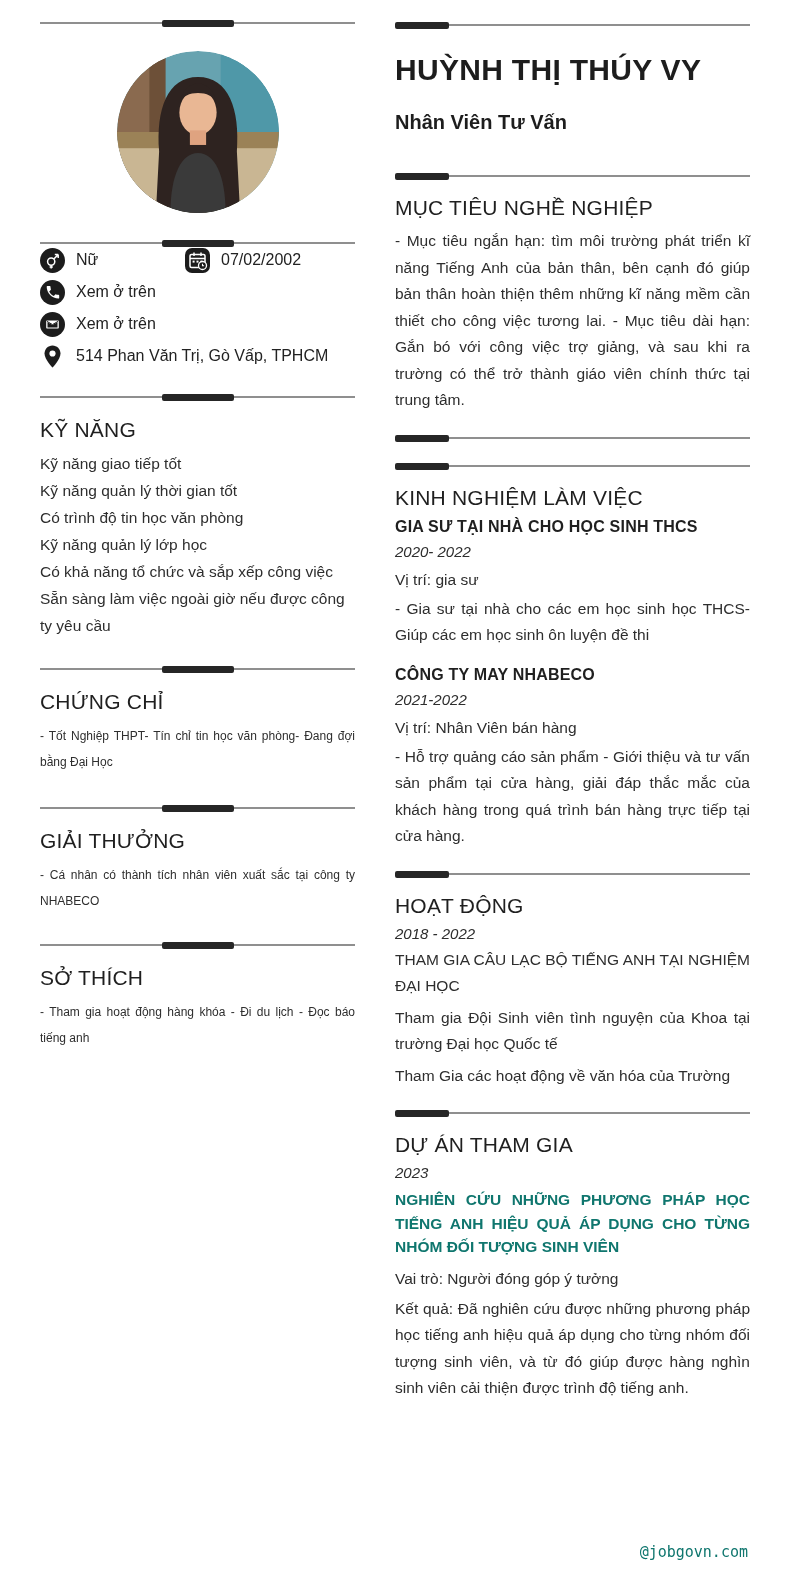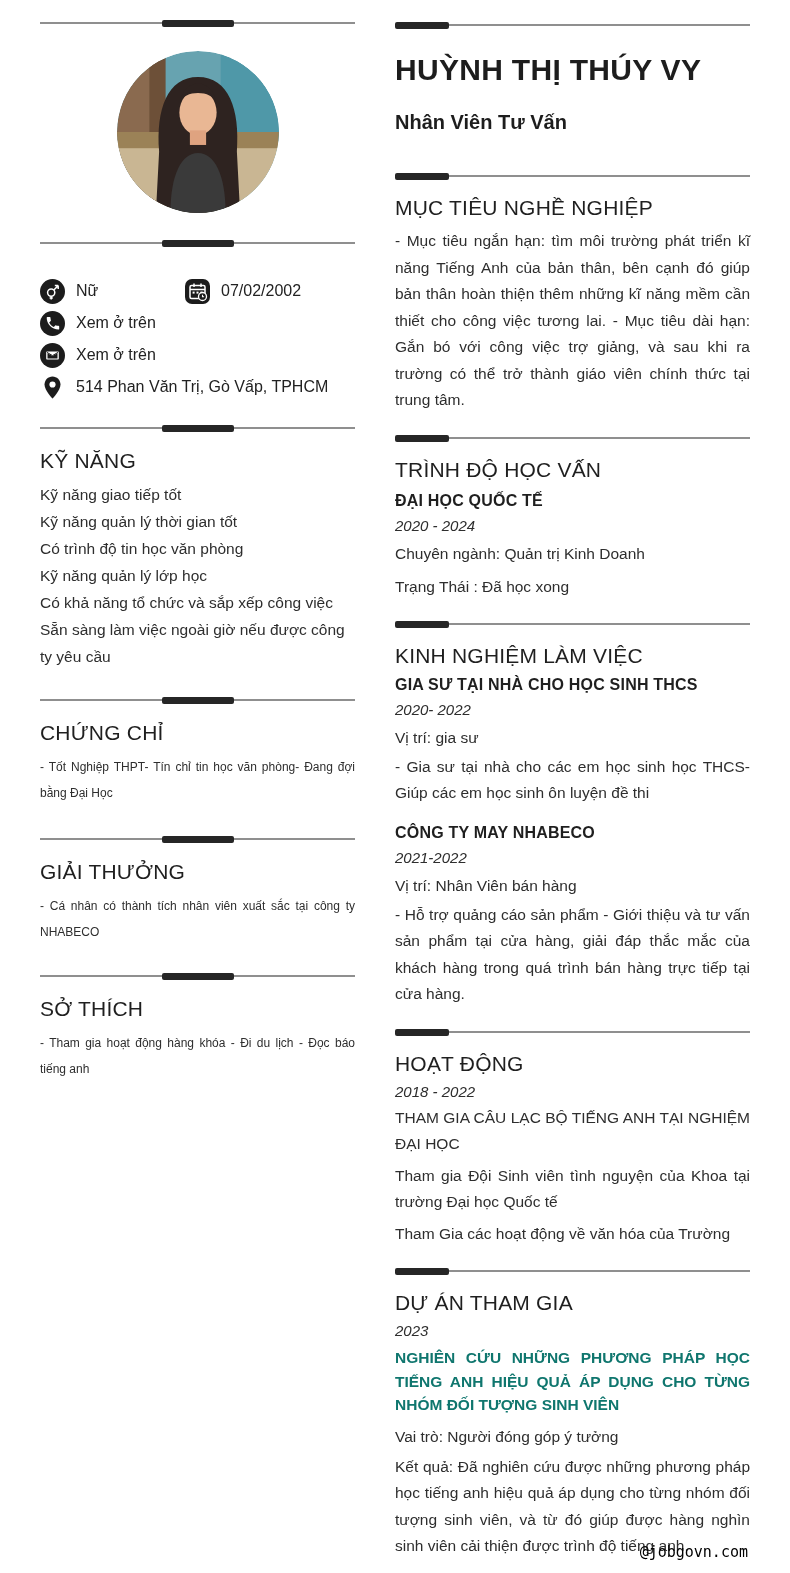--- a/index.html
+++ b/index.html
@@ -21,21 +21,21 @@
   .divider .bar { position:absolute; top:0; height:7px; background:#262626; border-radius:2px; }
   .div-center .bar { left:50%; transform:translateX(-50%); width:72px; }
   .div-left .bar { left:0; width:54px; }
 
   
   .lc-div1 { margin-top:20px; }
   .photo-wrap { width:162px; height:162px; margin:24px auto 0; border-radius:50%; overflow:hidden; }
   .photo-wrap svg { display:block; width:100%; height:100%; }
   .lc-div2 { margin-top:27px; }
 
-  .contact { margin-top:31px; }
+  .contact { }
   .c-row { display:flex; align-items:center; margin-bottom:6px; min-height:26px; }
   .c-cell { display:flex; align-items:center; }
   .c-gender { width:145px; }
   .ico { flex:0 0 25px; width:25px; height:25px; margin-right:11px; display:inline-flex; align-items:center; justify-content:center; }
   .ico svg { display:block; width:25px; height:25px; }
   .c-text { font-size:16px; color:#222; }
 
   .lc-div3 { margin-top:25px; }
   h2.sec { font-size:21px; font-weight:400; color:#1f1f1f; letter-spacing:.2px; }
   .col-left h2.sec { margin-top:17px; }
@@ -59,21 +59,21 @@
   .period { font-size:15px; font-style:italic; color:#2e2e2e; margin-top:7px; }
   .info-line { font-size:15.5px; line-height:26px; color:#2e2e2e; margin-top:7px; }
   .job + .job { margin-top:17px; }
   .job p.body { margin-top:3px; }
   .act-line { margin-top:5px; }
   .proj-title { font-size:15.5px; font-weight:700; line-height:23.5px; text-align:justify; color:#0f766e; margin-top:7px; }
 
   .watermark {
     position:absolute; right:42px; bottom:12px;
     font-family:"DejaVu Sans Mono","Liberation Mono",monospace;
-    font-size:15px; color:#000000;
+    font-size:15px; color:#0f766e;
   }
 </style>
 </head>
 <body>
 
 <div class="page">
 
   <div class="col-left">
 
     <div class="divider div-center lc-div1">
@@ -227,27 +227,20 @@
 
     <section>
       <h2 class="sec">MỤC TIÊU NGHỀ NGHIỆP</h2>
       <p class="body sec-body">- Mục tiêu ngắn hạn: tìm môi trường phát triển kĩ năng Tiếng Anh của bản thân, bên cạnh đó giúp bản thân hoàn thiện thêm những kĩ năng mềm cần thiết cho công việc tương lai. - Mục tiêu dài hạn: Gắn bó với công việc trợ giảng, và sau khi ra trường có thể trở thành giáo viên chính thức tại trung tâm.</p>
     </section>
 
     <div class="divider div-left rc-div">
         <span class="bar"></span>
       </div>
 
-    <section>
-      <h2 class="sec">TRÌNH ĐỘ HỌC VẤN</h2>
-      <div class="subhead">ĐẠI HỌC QUỐC TẾ</div>
-      <div class="period">2020 - 2024</div>
-      <div class="info-line">Chuyên ngành: Quản trị Kinh Doanh</div>
-      <div class="info-line">Trạng Thái : Đã học xong</div>
-    </section>
 
     <div class="divider div-left rc-div">
         <span class="bar"></span>
       </div>
 
     <section>
       <h2 class="sec">KINH NGHIỆM LÀM VIỆC</h2>
       <div class="job">
         <div class="subhead" style="margin-top:8px">GIA SƯ TẠI NHÀ CHO HỌC SINH THCS</div>
         <div class="period">2020- 2022</div>

